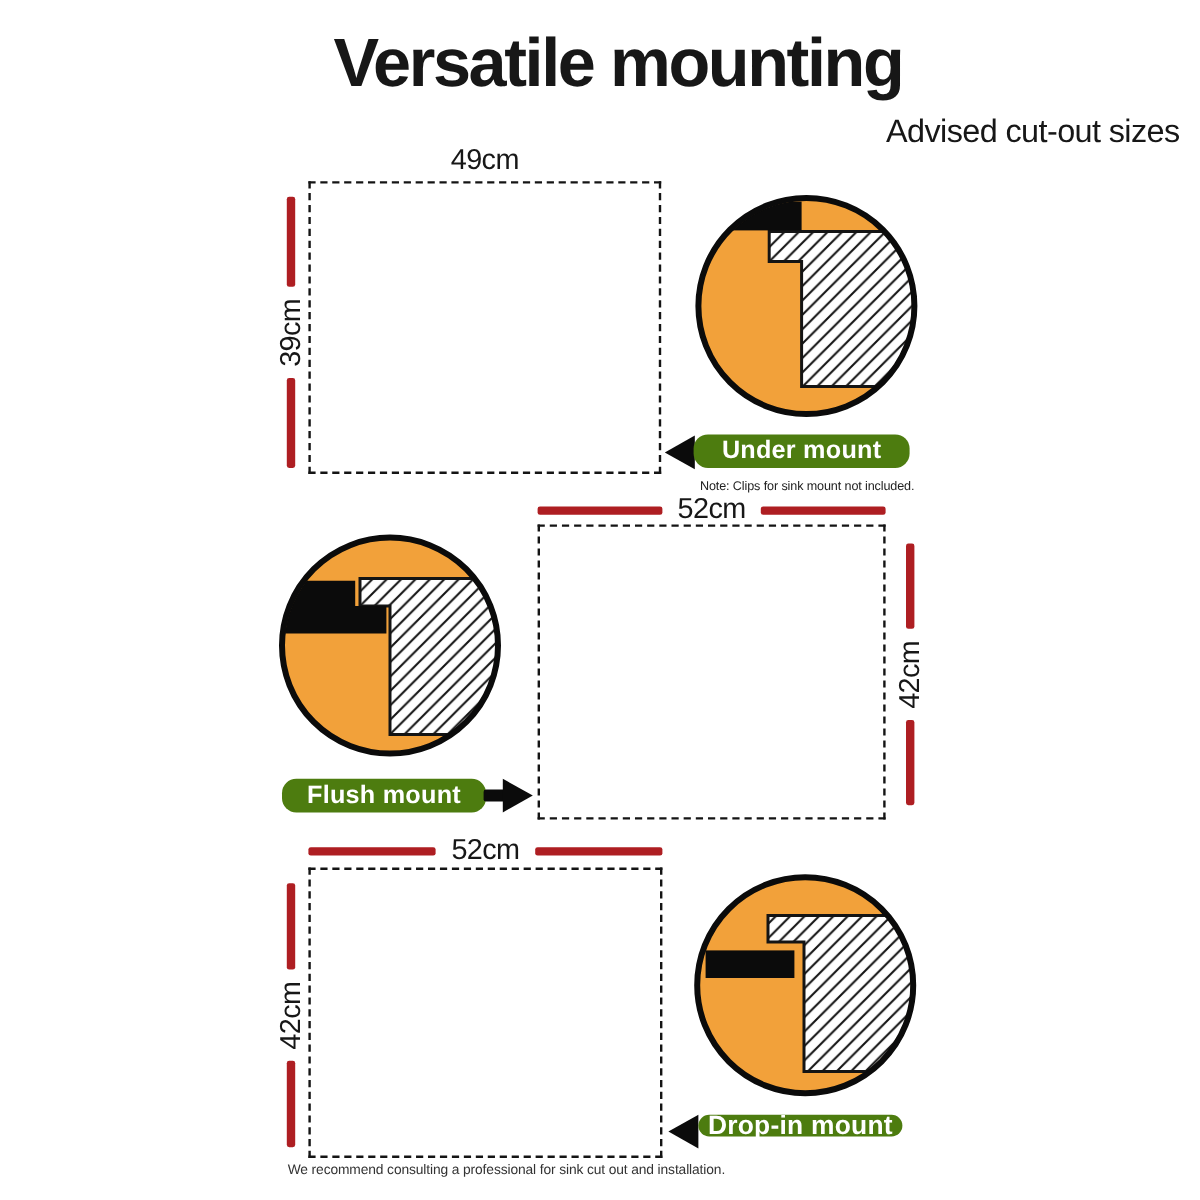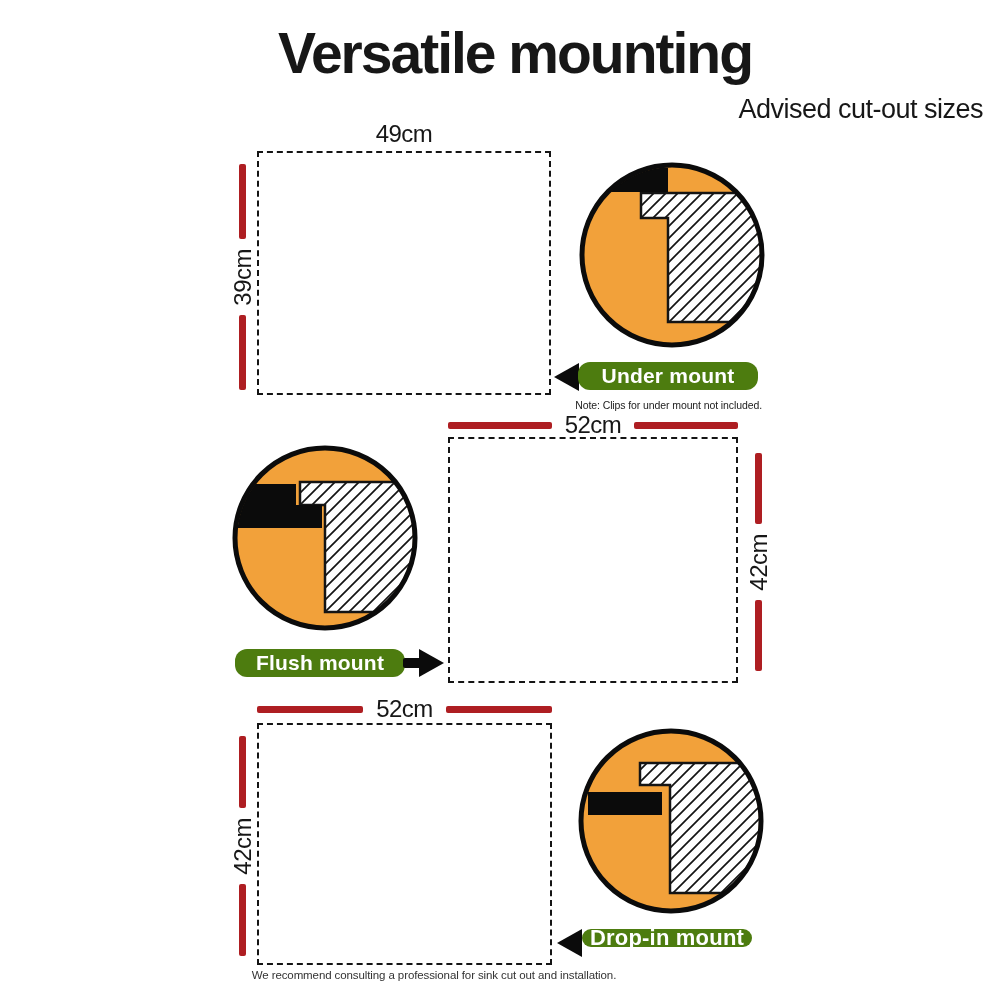--- a/index.html
+++ b/index.html
@@ -33,21 +33,21 @@
   
   .pill{
     background:#4d7c0f;color:#ffffff;border-radius:12px;
     display:flex;align-items:center;justify-content:center;
     font-weight:bold;font-size:21px;letter-spacing:0.2px;white-space:nowrap;
   }
   .arrow-left{width:0;height:0;border-top:14px solid transparent;border-bottom:14px solid transparent;border-right:25px solid #0b0b0b;}
   .arrow-right{width:0;height:0;border-top:14px solid transparent;border-bottom:14px solid transparent;border-left:25px solid #0b0b0b;}
   .arrow-stem{background:#0b0b0b;border-radius:2px;}
   .note{font-size:10.5px;color:#222;text-align:right;letter-spacing:-0.1px;}
-  .footer{left:0;top:969px;width:844px;text-align:center;font-size:11.5px;color:#333;letter-spacing:-0.1px;padding-left:12px;}
+  .footer{left:0;top:969px;width:844px;text-align:center;font-size:11.5px;color:#333;letter-spacing:-0.1px;}
 </style>
 </head>
 <body>
 
 <div id="canvas" style="--red:#AE1E22;">
 
   <div class="abs title">Versatile mounting</div>
   <div class="abs subtitle">Advised cut-out sizes</div>
 
   <div class="abs dim-h" style="left:257px;top:120px;width:294px;height:28px;flex-direction:column;">
@@ -77,21 +77,21 @@
       <polygon points="63,32 200,32 200,161 90,161 90,57 63,57" fill="url(#hatch1)" stroke="#141414" stroke-width="2.5"></polygon>
       <rect x="-2" y="7" width="92" height="24" fill="#0b0b0b"></rect>
     </g>
     <circle cx="94" cy="94" r="90" fill="none" stroke="#0b0b0b" stroke-width="5"></circle>
   </svg>
 
   <div class="abs arrow-left" style="left:554px;top:363px;"></div>
   <div class="abs pill" style="left:578px;top:362px;width:180px;height:28px;">
     <span>Under mount</span>
   </div>
-  <div class="abs note" style="left:500px;top:399px;width:262px;">Note: Clips for under mount not included.</div>
+  <div class="abs note" style="left:500px;top:399px;width:262px;">Note: Clips for sink mount not included.</div>
 
   <div class="abs dim-h" style="left:448px;top:411px;width:290px;height:28px;">
     <div class="dline"></div>
     <div class="dlbl">52cm</div>
     <div class="dline"></div>
   </div>
   <div class="abs cutout" style="left:448px;top:437px;width:290px;height:246px;"></div>
   <div class="abs dim-v" style="left:745px;top:453px;width:27px;height:218px;">
     <div class="dline"></div>
     <div class="dlbl">42cm</div>

